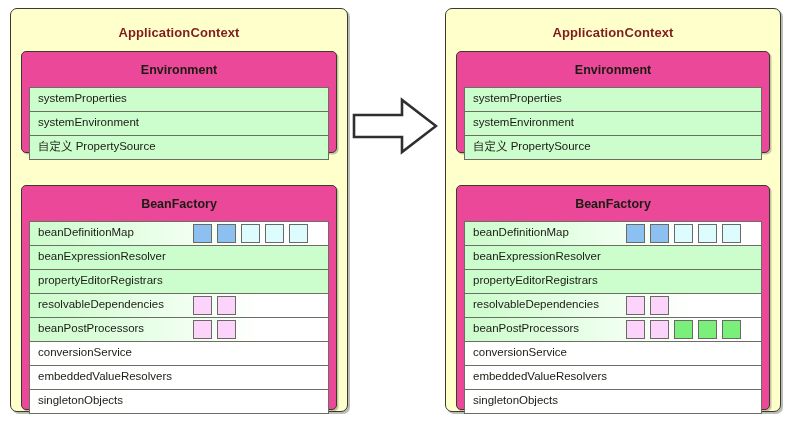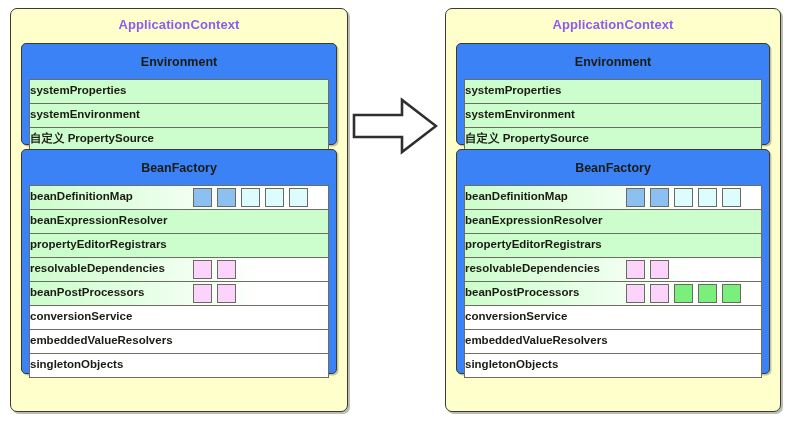--- a/index.html
+++ b/index.html
@@ -31,39 +31,39 @@
     box-sizing: border-box;
     box-shadow: 2px 2px 0 rgba(60,60,50,0.35);
   }
   .app-panel.left  { left: 10px;  width: 338px; }
   .app-panel.right { left: 445px; width: 336px; }
 
   .app-title {
     text-align: center;
     font-weight: bold;
     font-size: 13px;
-    color: #8b5cf6;
+    color: #7f1d1d;
     line-height: 1;
-    padding-top: 9px;
+    padding-top: 17px;
     padding-bottom: 12px;
     letter-spacing: 0.1px;
   }
 
   
   .group {
     position: relative;
     margin: 0 10px 0 10px;
-    background: #3b82f6;
+    background: #ec4899;
     border: 1.5px solid #3a3a30;
     border-radius: 5px;
     box-sizing: border-box;
     box-shadow: 1.5px 1.5px 0 rgba(60,60,50,0.30);
   }
   .group.environment { height: 102px; }
-  .group.beanfactory { margin-top: 4px; height: 225px; }
+  .group.beanfactory { margin-top: 32px; height: 225px; }
 
   .group-title {
     text-align: center;
     font-weight: bold;
     font-size: 12.5px;
     color: #1b1b14;
     line-height: 1;
     padding-top: 12px;
     padding-bottom: 10px;
   }
@@ -85,25 +85,24 @@
     align-items: center;
     background: #ffffff;
   }
   .row.green   { background: #ccfdcc; }
   .row.grad    { background: linear-gradient(to right, #ccfdcc 0%, #ddfedd 26%, #f2fff2 55%, #ffffff 78%, #ffffff 100%); }
   .row.plain   { background: #ffffff; text-align: center; }
 
   .row-label {
     font-size: 11.5px;
     color: #1b1b14;
-    padding-left: 0;
+    padding-left: 8px;
     white-space: nowrap;
     line-height: 1;
     z-index: 2;
-    font-weight: bold;
   }
 
   
   .chips {
     position: absolute;
     left: 163px;
     top: 0;
     height: 100%;
     display: flex;
     align-items: center;

